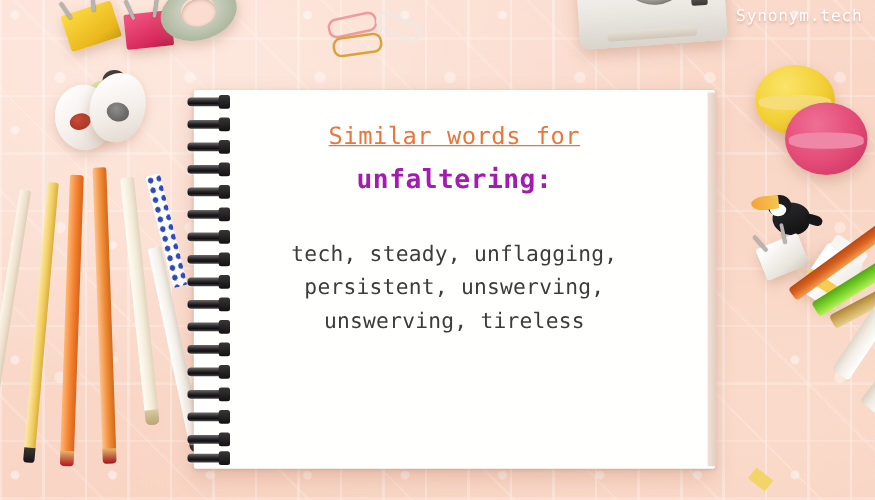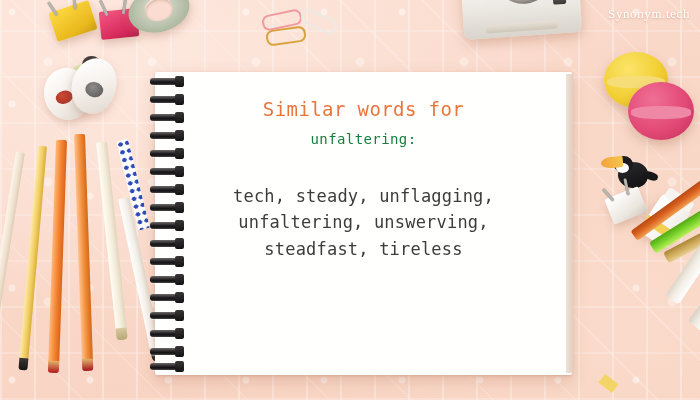--- a/index.html
+++ b/index.html
@@ -40,28 +40,28 @@
   .ring{position:absolute;left:0;width:33px;height:7px;
     background:linear-gradient(180deg,#6d6a68 0%,#29262a 45%,#100f11 70%,#4a4648 100%);
     border-radius:3px;
     box-shadow:0 1px 1px rgba(255,255,255,.45);}
   .ring::after{content:"";position:absolute;right:-1px;top:-2px;width:9px;height:11px;
     background:linear-gradient(180deg,#3a3638,#131113);border-radius:2px;}
 
   
   .pad-text{position:absolute;left:155px;top:72px;width:417px;height:303px;
     display:flex;flex-direction:column;align-items:center;}
-  .t-sub{margin-top:26px;font-size:19px;letter-spacing:.4px;color:#e8763c;white-space:nowrap;}
-  .t-word{margin-top:11px;font-size:14px;font-weight:normal;letter-spacing:.4px;color:#15803d;white-space:nowrap;}
+  .t-sub{margin-top:26px;font-size:19px;letter-spacing:.4px;color:#e8763c;white-space:nowrap;text-decoration:underline;}
+  .t-word{margin-top:11px;font-size:21px;font-weight:bold;letter-spacing:.4px;color:#a21caf;white-space:nowrap;}
   .syn{margin-top:36px;text-align:center;color:#3c3c3c;font-size:17px;line-height:1.55;letter-spacing:.2px;}
   .syn div{white-space:nowrap;}
 
   
   .wm{position:absolute;right:10px;top:6px;color:#ffffff;font-size:13px;letter-spacing:.6px;
-    text-shadow:0 1px 2px rgba(190,130,105,.55);font-family:Liberation Serif, serif;}
+    text-shadow:0 1px 2px rgba(190,130,105,.55);}
 
   
   .obj{position:absolute;}
 
   
   .clip{border-radius:2px;}
   .clip .arm{position:absolute;width:3px;background:#b9b4ae;border-radius:2px;
     box-shadow:0 0 1px rgba(0,0,0,.4);}
 
   
@@ -230,22 +230,22 @@
     <div class="ring" style="top:252px"></div>
       <div class="ring" style="top:270px"></div>
     <div class="ring" style="top:285px"></div>
   </div>
 
   <div class="pad-text">
     <div class="t-sub">Similar words for</div>
     <div class="t-word">unfaltering:</div>
     <div class="syn">
       <div>tech, steady, unflagging,</div>
-      <div>unfaltering, unswerving,</div>
-      <div>steadfast, tireless</div>
+      <div>persistent, unswerving,</div>
+      <div>unswerving, tireless</div>
     </div>
   </div>
 
   <div class="obj mac" style="left:604px;top:52px;width:64px;height:56px;
               box-shadow:0 5px 11px rgba(170,120,95,.38);">
     <div class="top" style="background:radial-gradient(ellipse at 38% 30%,#fbe46a 0%,#f2cf33 55%,#d9ac1c 100%);"></div>
     <div class="fill" style="background:#f6dd77;"></div>
   </div>
   <div class="obj mac" style="left:628px;top:82px;width:66px;height:58px;
               box-shadow:0 5px 11px rgba(170,120,95,.38);">

